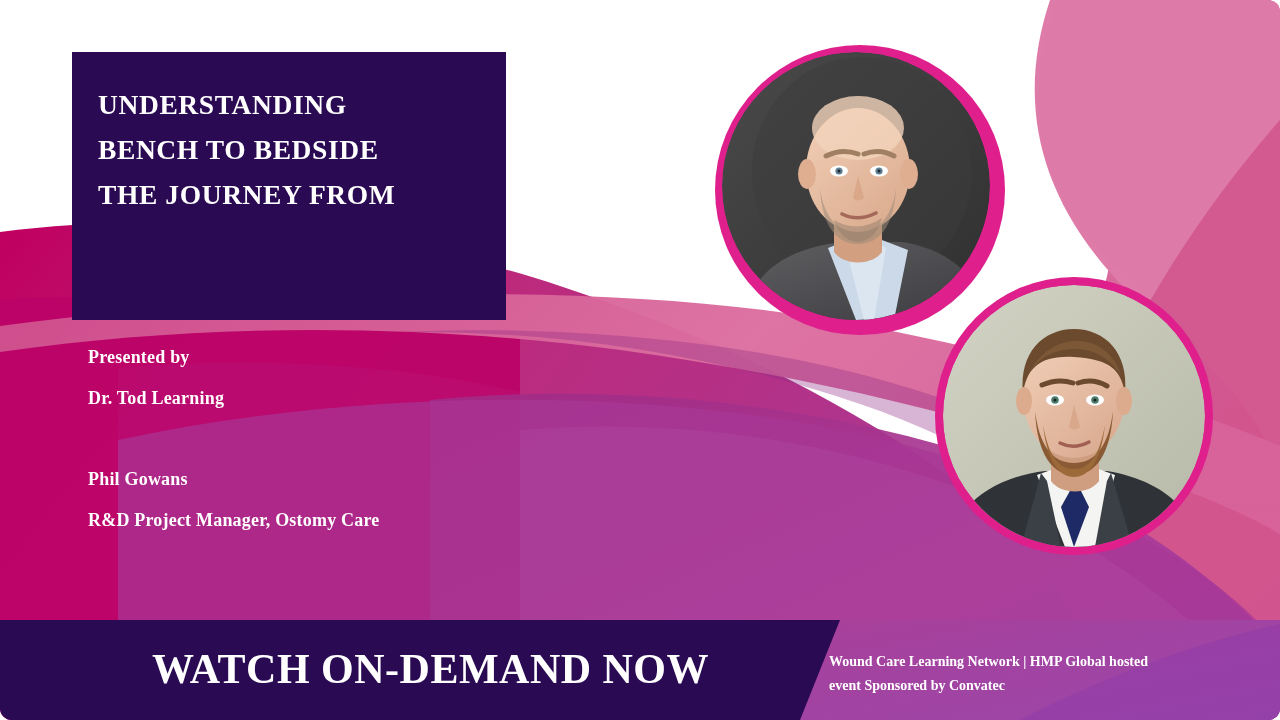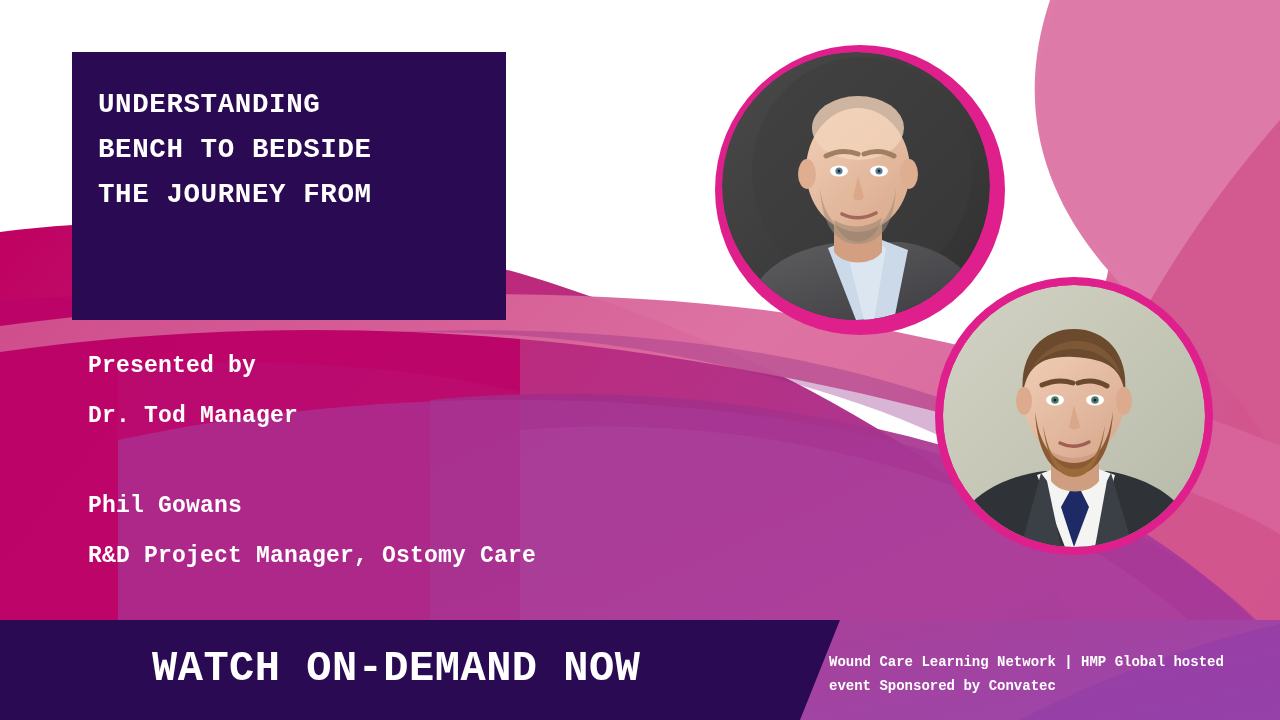--- a/index.html
+++ b/index.html
@@ -6,21 +6,22 @@
     margin: 0;
     padding: 0;
     background: #ffffff;
   }
   #stage {
     position: relative;
     width: 1280px;
     height: 720px;
     overflow: hidden;
     background: #ffffff;
-    font-family: Liberation Mono, monospace;
+    font-family: Liberation Serif, serif;
+    border-radius: 12px;
   }
 
   
   #bg-art {
     position: absolute;
     inset: 0;
     width: 1280px;
     height: 720px;
   }
 
@@ -47,26 +48,25 @@
 
   
   .presenters {
     position: absolute;
     left: 88px;
     top: 337px;
     width: 620px;
   }
   .pres-line {
     color: #ffffff;
-    font-size: 23px;
+    font-size: 18px;
     font-weight: bold;
     line-height: 40.5px;
     letter-spacing: 0.2px;
     white-space: nowrap;
-    margin-top: 9px;
   }
   .pres-gap { height: 41px; }
 
   
   .bottom-bar {
     position: absolute;
     left: 0;
     top: 620px;
     width: 840px;
     height: 100px;
@@ -311,21 +311,21 @@
   </div>
 
   <div class="title-box">
     <div class="title-text">UNDERSTANDING</div>
     <div class="title-text">BENCH TO BEDSIDE</div>
     <div class="title-text">THE JOURNEY FROM</div>
   </div>
 
   <div class="presenters">
     <div class="pres-line">Presented by</div>
-    <div class="pres-line">Dr. Tod Manager</div>
+    <div class="pres-line">Dr. Tod Learning</div>
     <div class="pres-gap"></div>
     <div class="pres-line">Phil Gowans</div>
     <div class="pres-line">R&amp;D Project Manager, Ostomy Care</div>
   </div>
 
   <div class="bottom-bar"></div>
   <div class="cta">WATCH ON-DEMAND NOW</div>
 
   <div class="sponsor">
     <div>Wound Care Learning Network | HMP Global hosted</div>

